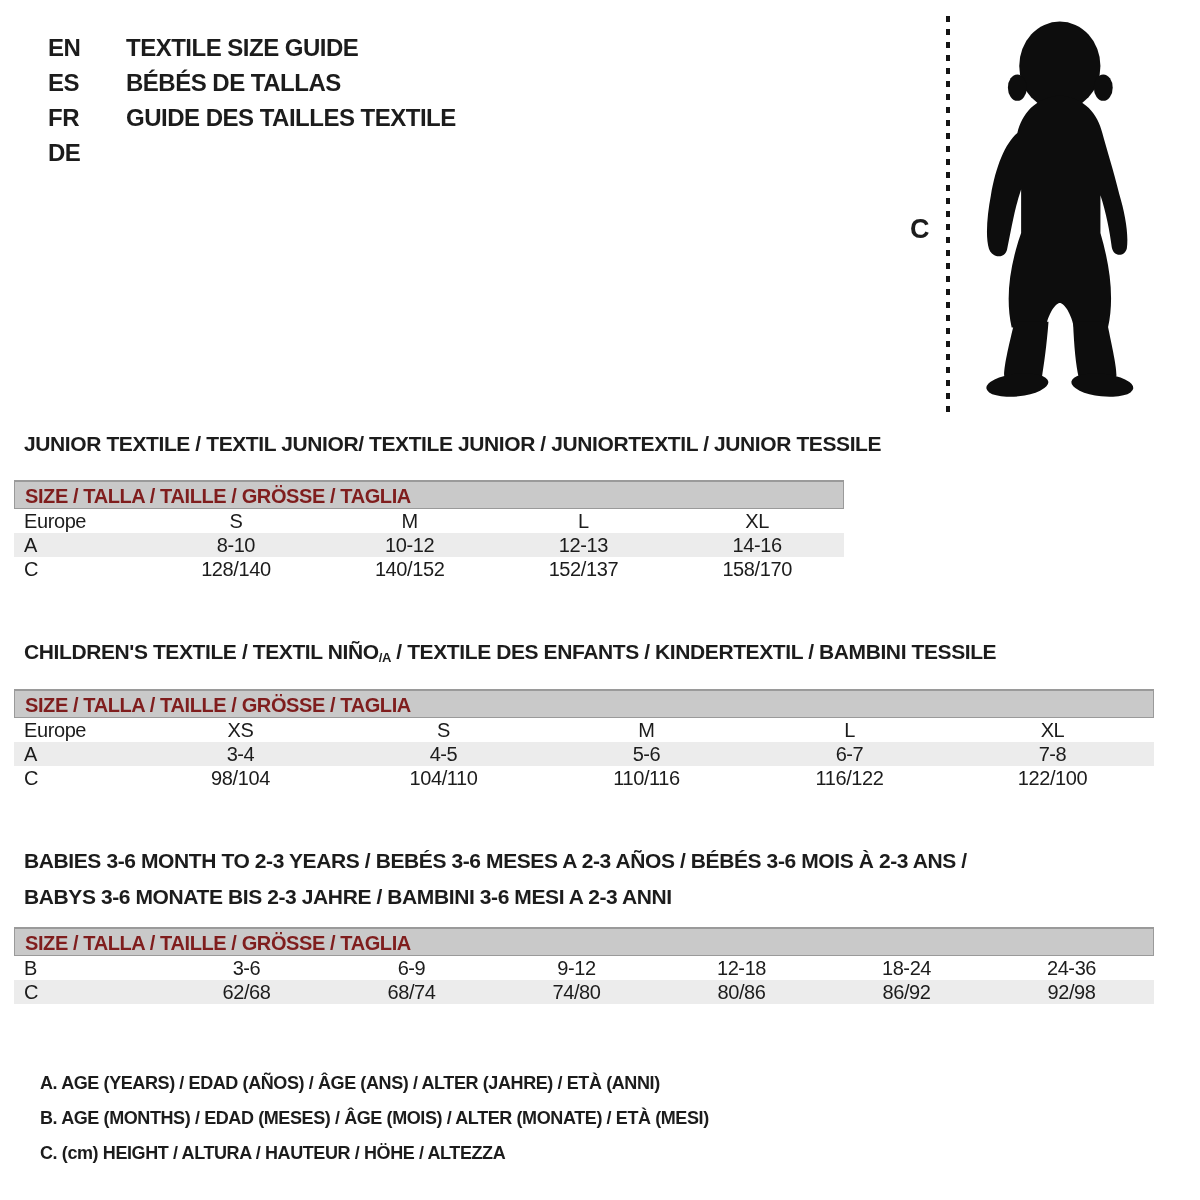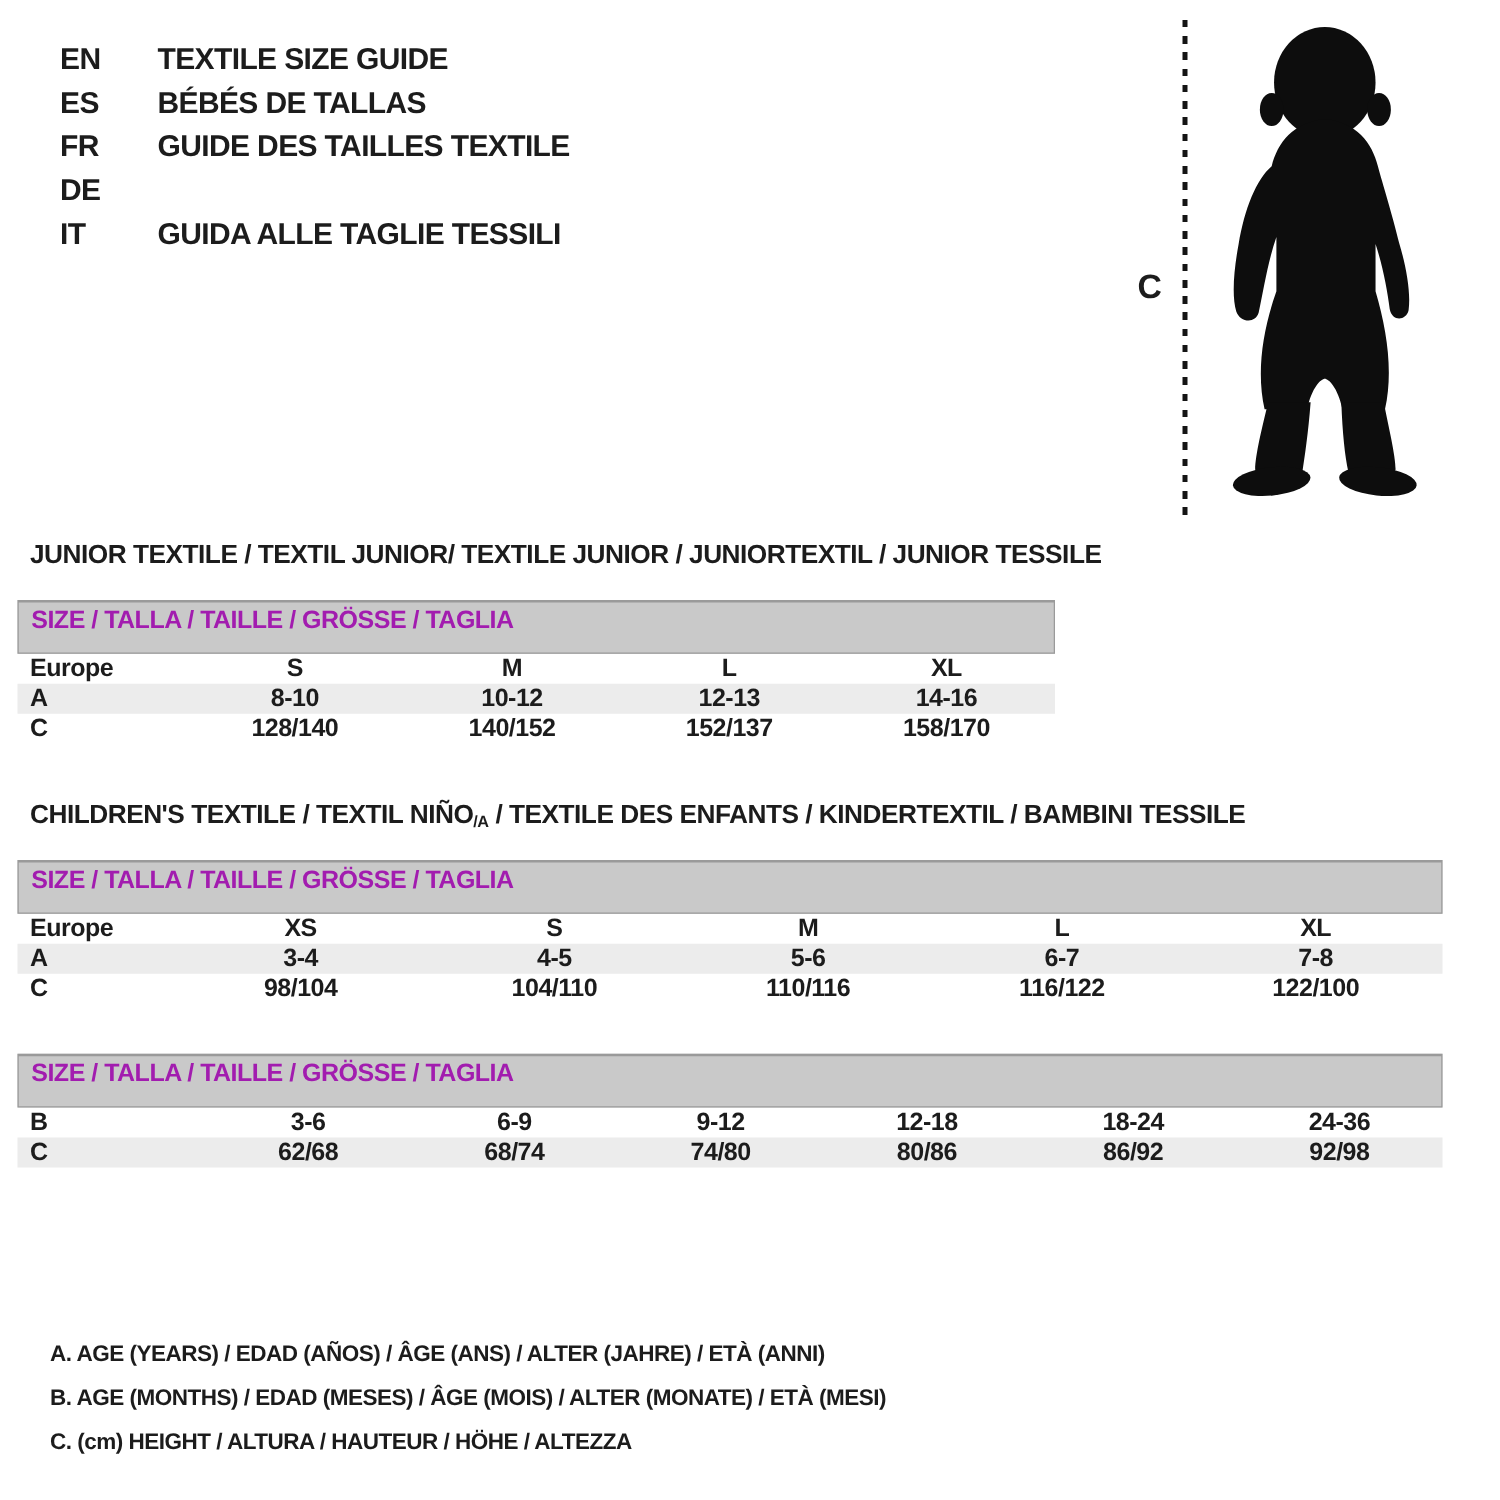--- a/index.html
+++ b/index.html
@@ -25,26 +25,26 @@
   #sec-children{top:640px;width:1140px;}
   #sec-babies{top:843px;width:1140px;}
   .section-title{
     padding-left:10px;font-size:21px;font-weight:700;letter-spacing:-0.4px;
     margin-bottom:24px;white-space:nowrap;
   }
   #sec-babies .section-title{margin-bottom:0;line-height:36px;}
   #sec-babies .title-wrap{margin-bottom:12px;}
   .title-sub{font-size:0.62em;vertical-align:-0.25em;}
   .size-bar{
-    height:43px;line-height:29px;background:#c9c9c9;color:#a21caf;
+    height:29px;line-height:29px;background:#c9c9c9;color:#7f1d1d;
     border:1px solid #9a9a9a;border-top-width:2px;box-sizing:border-box;
     padding-left:10px;font-size:20px;font-weight:700;letter-spacing:-0.4px;
   }
   .size-table{width:100%;}
-  .t-row{display:grid;align-items:center;height:24px;font-size:20px;font-weight:700;letter-spacing:-0.4px;}
+  .t-row{display:grid;align-items:center;height:24px;font-size:20px;font-weight:400;letter-spacing:-0.4px;}
   .t-row.alt{background:#ececec;}
   #sec-junior  .t-row{grid-template-columns:135px repeat(4,1fr);}
   #sec-children .t-row{grid-template-columns:125px repeat(5,1fr);}
   #sec-babies  .t-row{grid-template-columns:150px repeat(6,1fr);}
   .row-label{padding-left:10px;text-align:left;}
   .cell{text-align:center;}
   
   #footnotes{position:absolute;left:40px;top:1066px;}
   .footnote{line-height:35px;font-size:18px;font-weight:700;letter-spacing:-0.4px;white-space:nowrap;}
 </style>
@@ -61,24 +61,20 @@
     <div class="lang-row">
       <span class="lang-code">ES</span>
       <span class="lang-title">BÉBÉS DE TALLAS</span>
     </div>
     <div class="lang-row">
       <span class="lang-code">FR</span>
       <span class="lang-title">GUIDE DES TAILLES TEXTILE</span>
     </div>
     <div class="lang-row">
       <span class="lang-code">DE</span>
-    </div>
-    <div class="lang-row">
-      <span class="lang-code">IT</span>
-      <span class="lang-title">GUIDA ALLE TAGLIE TESSILI</span>
     </div>
   </div>
 
   <div id="measure-line"></div>
   <div id="measure-label">C</div>
   <svg id="baby-figure" viewBox="0 0 200 430" xmlns="http://www.w3.org/2000/svg">
     <g fill="#0d0d0d">
       <ellipse cx="103" cy="55" rx="43" ry="47"></ellipse>
       <ellipse cx="58" cy="78" rx="10" ry="14"></ellipse>
       <ellipse cx="149" cy="78" rx="10" ry="14"></ellipse>
@@ -161,20 +157,24 @@
         <span class="cell">98/104</span>
         <span class="cell">104/110</span>
         <span class="cell">110/116</span>
         <span class="cell">116/122</span>
         <span class="cell">122/100</span>
       </div>
     </div>
   </div>
 
   <div class="section" id="sec-babies">
+    <div class="title-wrap">
+      <div class="section-title">BABIES 3-6 MONTH TO 2-3 YEARS / BEBÉS 3-6 MESES A 2-3 AÑOS / BÉBÉS 3-6 MOIS À 2-3 ANS /</div>
+      <div class="section-title">BABYS 3-6 MONATE BIS 2-3 JAHRE / BAMBINI 3-6 MESI A 2-3 ANNI</div>
+    </div>
     <div class="size-bar">SIZE / TALLA / TAILLE / GRÖSSE / TAGLIA</div>
     <div class="size-table">
       <div class="t-row">
         <span class="row-label">B</span>
         <span class="cell">3-6</span>
         <span class="cell">6-9</span>
         <span class="cell">9-12</span>
         <span class="cell">12-18</span>
         <span class="cell">18-24</span>
         <span class="cell">24-36</span>

